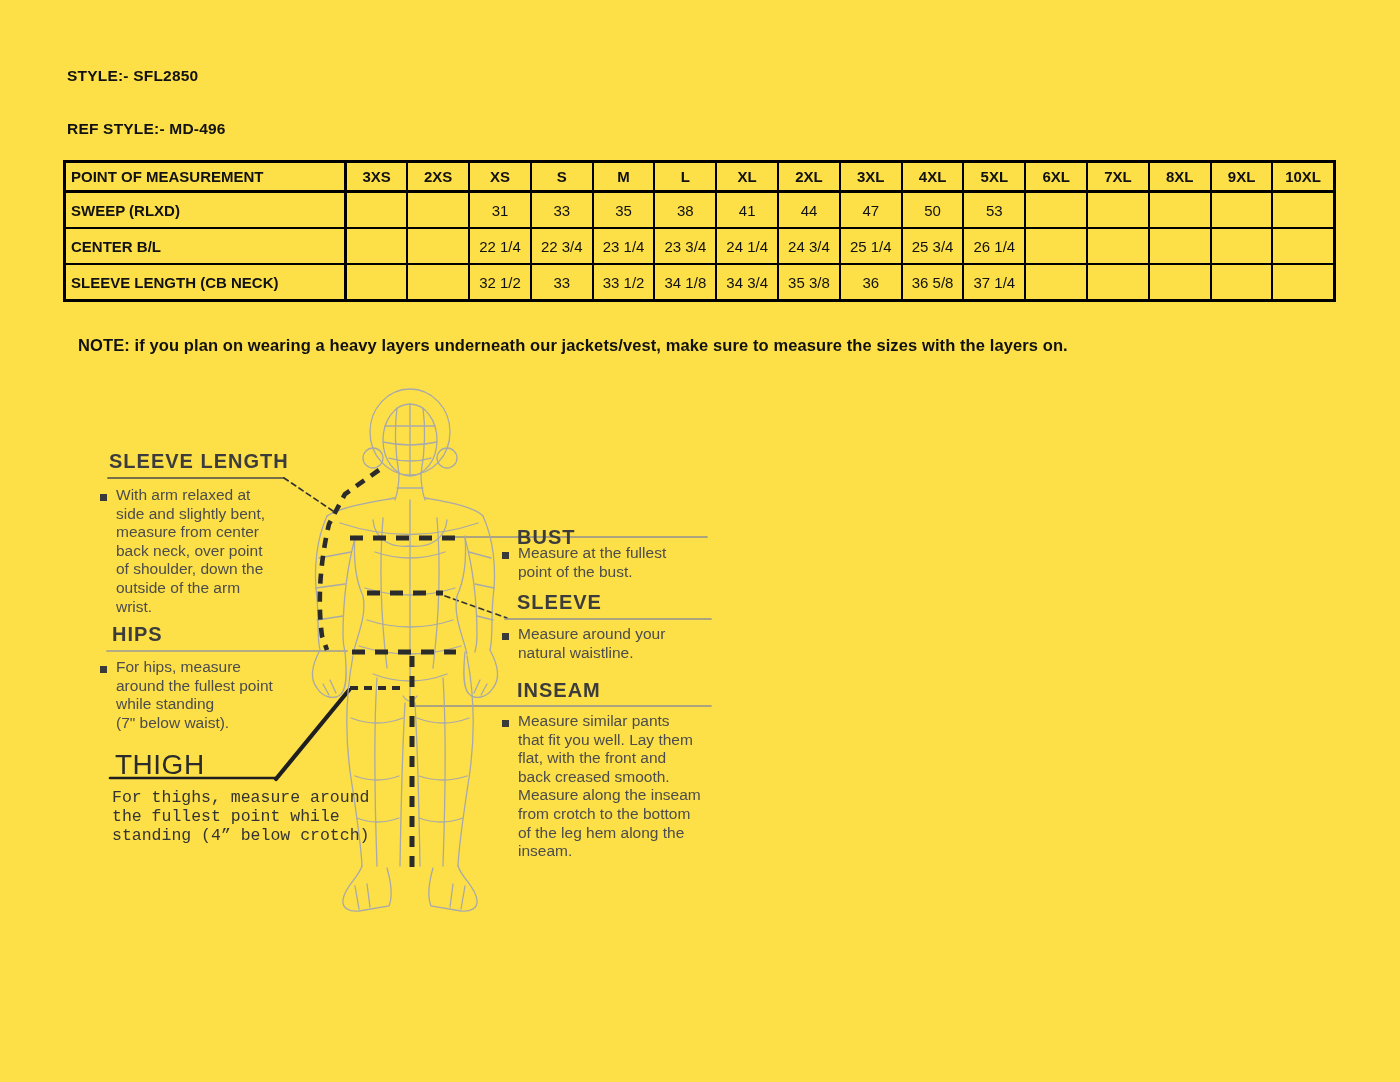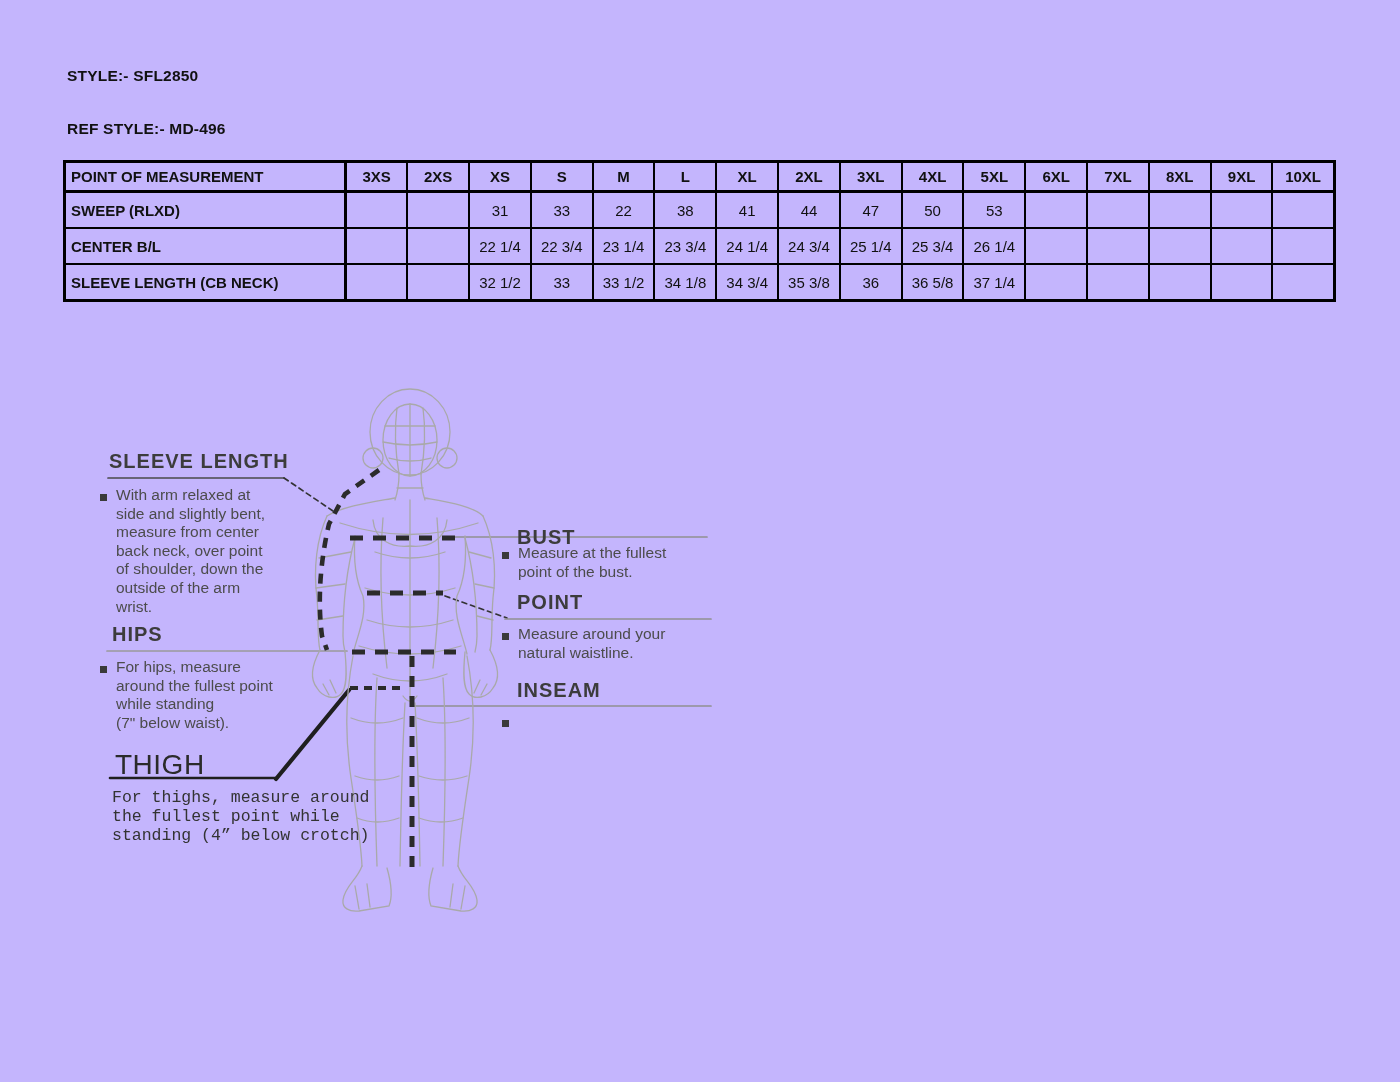--- a/index.html
+++ b/index.html
@@ -1,17 +1,17 @@
 <!DOCTYPE html>
 <html><head>
 <meta charset="utf-8">
 <style>
   html,body{margin:0;padding:0;background:#fff;}
   .page{
-    position:relative;width:1400px;height:1082px;background:#c4b5fd;overflow:hidden;
+    position:relative;width:1400px;height:1082px;background:#fde047;overflow:hidden;
     font-family:"Liberation Sans",sans-serif;color:#111;
   }
   .abs{position:absolute;}
   .style-line{left:67px;top:67px;font-size:15.5px;font-weight:700;letter-spacing:.2px;}
   .ref-line{left:67px;top:120px;font-size:15.5px;font-weight:700;letter-spacing:.2px;}
 
   
   table.size-table{
     position:absolute;left:63px;top:160px;width:1271px;
     border-collapse:collapse;table-layout:fixed;
@@ -71,21 +71,21 @@
           <th>10XL</th>
         </tr>
     </thead>
     <tbody>
         <tr>
           <td class="c-label">SWEEP (RLXD)</td>
           <td></td>
           <td></td>
           <td>31</td>
           <td>33</td>
-          <td>22</td>
+          <td>35</td>
           <td>38</td>
           <td>41</td>
           <td>44</td>
           <td>47</td>
           <td>50</td>
           <td>53</td>
           <td></td>
           <td></td>
           <td></td>
           <td></td>
@@ -125,20 +125,21 @@
           <td>37 1/4</td>
           <td></td>
           <td></td>
           <td></td>
           <td></td>
           <td></td>
         </tr>
       </tbody>
   </table>
 
+  <div class="abs note-line">NOTE: if you plan on wearing a heavy layers underneath our jackets/vest, make sure to measure the sizes with the layers on.</div>
 
   <svg class="overlay" width="1400" height="1082" viewBox="0 0 1400 1082">
 
     <g stroke-linecap="round" fill="none">
       <path d="M108,478 H284" stroke="#4a4a4a" stroke-width="1.7"></path>
       <path d="M284,478 L333,511" stroke="#333" stroke-width="1.7" stroke-dasharray="5 4"></path>
       <path d="M107,651 H347" stroke="#9a9a9a" stroke-width="1.7"></path>
       <path d="M110,778 H277" stroke="#1f1f1f" stroke-width="2.6"></path>
       <path d="M276,779 L349,690" stroke="#1f1f1f" stroke-width="4.2"></path>
       <path d="M453,537 H707" stroke="#909090" stroke-width="1.7"></path>
@@ -250,21 +251,29 @@
   <div class="abs guide-h light" style="left:115px;top:749px;">THIGH</div>
   <div class="abs guide-t clean" style="left:112px;top:788px;font-family:Liberation Mono, monospace;">For thighs, measure around
 the fullest point while
 standing (4” below crotch)</div>
 
   <div class="abs guide-h" style="left:517px;top:510px;margin-top:16px;">BUST</div>
   <div class="abs bullet" style="left:502px;top:552px;"></div>
   <div class="abs guide-t" style="left:518px;top:544px;">Measure at the fullest
 point of the bust.</div>
 
-  <div class="abs guide-h" style="left:517px;top:591px;">POINT</div>
+  <div class="abs guide-h" style="left:517px;top:591px;">SLEEVE</div>
   <div class="abs bullet" style="left:502px;top:633px;"></div>
   <div class="abs guide-t" style="left:518px;top:625px;">Measure around your
 natural waistline.</div>
 
   <div class="abs guide-h" style="left:517px;top:679px;">INSEAM</div>
   <div class="abs bullet" style="left:502px;top:720px;"></div>
+  <div class="abs guide-t" style="left:518px;top:712px;">Measure similar pants
+that fit you well. Lay them
+flat, with the front and
+back creased smooth.
+Measure along the inseam
+from crotch to the bottom
+of the leg hem along the
+inseam.</div>
 
 </div>
 
 </body></html>

